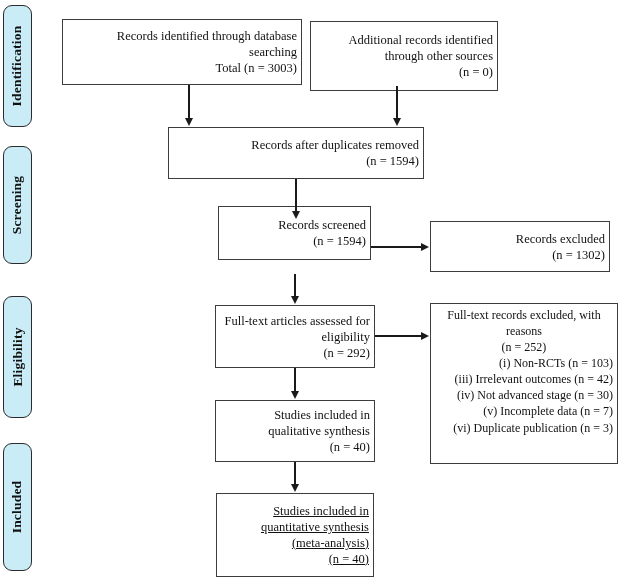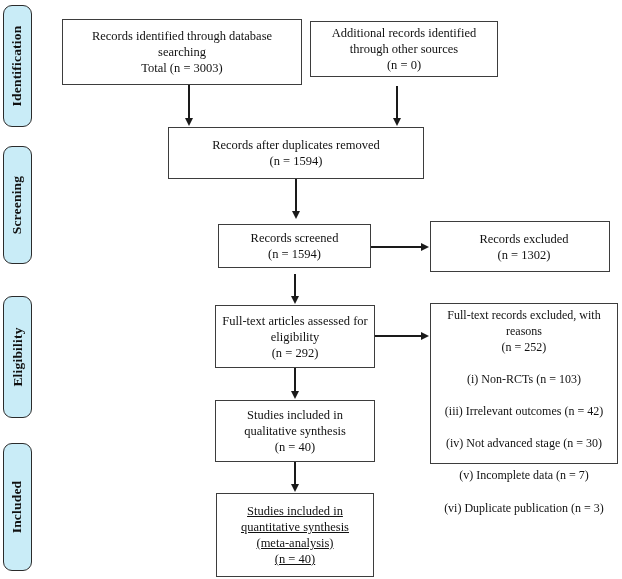--- a/index.html
+++ b/index.html
@@ -47,30 +47,30 @@
     border: 1.4px solid var(--box-border, #3d3d3d);
     display: flex;
     flex-direction: column;
     align-items: center;
     justify-content: center;
     text-align: center;
     font-size: 12.5px;
     line-height: 1.28;
     padding: 2px 4px;
   }
-  .box .bline { width: 100%; }
+  .box .bline { width: 100%; text-align: right; }
   
   .box.reasons-box {
     justify-content: flex-start;
     font-size: 12px;
     line-height: 1.34;
     padding: 3px 4px;
   }
   .box.reasons-box .bline { text-align: center; }
-  .box.reasons-box .reason { width: 100%; text-align: center; margin-top: 16px; }
+  .box.reasons-box .reason { width: 100%; text-align: right; }
   
   .varrow {
     position: absolute;
     width: 1.6px;
     background: var(--arrow, #1a1a1a);
   }
   .varrow::after {
     content: "";
     position: absolute;
     bottom: -8px;
@@ -111,31 +111,31 @@
     <span>Eligibility</span>
   </div>
   <div class="stage" style="top:443px; height:128px;">
     <span>Included</span>
   </div>
 
   <div class="box" style="left:62px; top:19px; width:240px; height:66px;">
     <div class="bline">Records identified through database searching</div>
     <div class="bline">Total (n = 3003)</div>
   </div>
-  <div class="box" style="left:310px; top:21px; width:188px; height:56px;">
+  <div class="box" style="left:310px; top:21px; width:188px; height:70px;">
     <div class="bline">Additional records identified through other sources</div>
     <div class="bline">(n = 0)</div>
   </div>
 
   <div class="box" style="left:168px; top:127px; width:256px; height:52px;">
     <div class="bline">Records after duplicates removed</div>
     <div class="bline">(n = 1594)</div>
   </div>
 
-  <div class="box" style="left:218px; top:224px; width:153px; height:44px;">
+  <div class="box" style="left:218px; top:206px; width:153px; height:54px;">
     <div class="bline">Records screened</div>
     <div class="bline">(n = 1594)</div>
   </div>
   <div class="box" style="left:430px; top:221px; width:180px; height:51px;padding-left:12px;">
     <div class="bline">Records excluded</div>
     <div class="bline">(n = 1302)</div>
   </div>
 
   <div class="box" style="left:215px; top:305px; width:160px; height:63px;">
     <div class="bline">Full-text articles assessed for eligibility</div>

